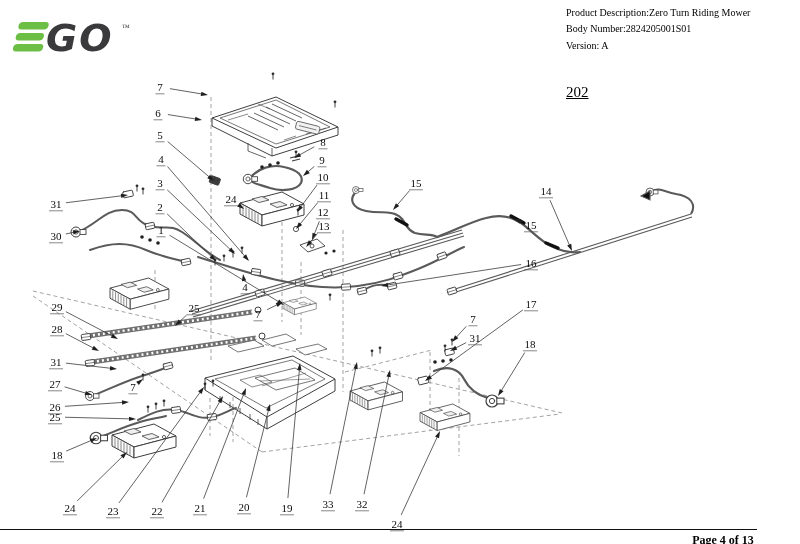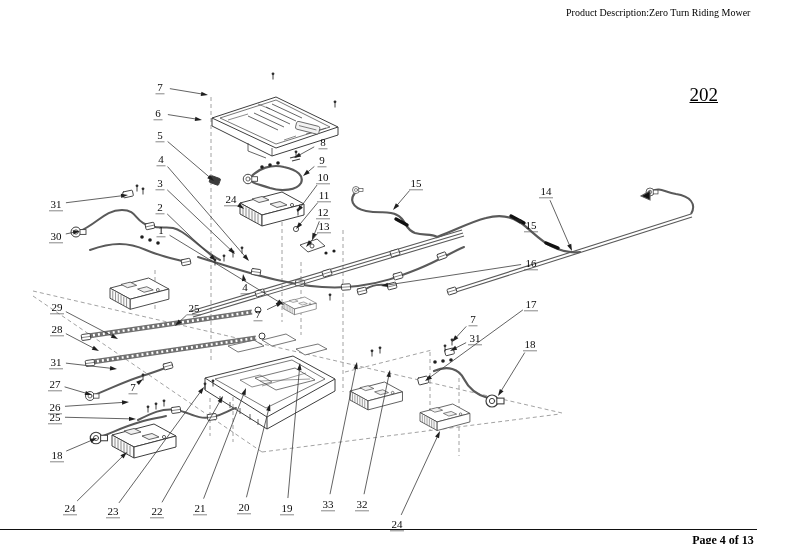--- a/index.html
+++ b/index.html
@@ -1,22 +1,22 @@
 <!DOCTYPE html>
 <html><head>
 <meta charset="utf-8">
 <style>
   html,body{margin:0;padding:0;background:#fff;}
   .page{position:relative;width:800px;height:544px;background:#ffffff;overflow:hidden;
         font-family:"Liberation Serif",serif;color:#000;}
   .diagram-svg{position:absolute;left:0;top:0;width:800px;height:544px;}
   .logo-wrap{position:absolute;left:6px;top:16px;width:132px;height:46px;}
   .header-info{position:absolute;left:566px;top:5px;font-size:10px;line-height:16.4px;white-space:nowrap;}
-  .diagram-number{position:absolute;left:566px;top:84px;width:152px;text-align:right;
-                  font-size:19px;text-decoration:underline;}
+  .diagram-number{position:absolute;left:566px;top:84px;width:152px;text-align:left;
+                  font-size:15px;text-decoration:underline;}
   .footer-rule{position:absolute;left:0;top:529px;width:757px;height:0;border-top:1.6px solid #111;}
   .page-label{position:absolute;left:690px;top:533px;width:66px;font-size:12px;font-weight:bold;text-align:center;}
 </style>
 </head>
 <body>
 
 <div class="page">
 
   <svg class="diagram-svg" viewBox="0 0 800 544">
     <defs>
@@ -507,23 +507,36 @@
         </g>
         <g>
           <line x1="401.19677002509684" y1="514.9232648294418" x2="437.9016149874516" y2="435.5383675852791" stroke="#3b3b3b" stroke-width="0.8"></line>
           <polygon points="440,431 439.05914271995505,438.27700402491206 435.0653792449094,436.43042521386946" fill="#1f1f1f"></polygon>
           <text x="397" y="527.5" text-anchor="middle" font-family="&quot;Liberation Serif&quot;, serif" font-size="11" fill="#0a0a0a">24</text>
           <line x1="390" y1="530.8" x2="404" y2="530.8" stroke="#555" stroke-width="0.7"></line>
         </g>
       </g>
   </svg>
 
+  <div class="logo-wrap">
+    <svg viewBox="0 0 132 46" width="132" height="46">
+      <g transform="translate(9,0) skewX(-14)" fill="#6dbe45">
+        <rect x="6" y="6" width="30" height="7.4" rx="3.6"></rect>
+        <rect x="6" y="17" width="28" height="7.4" rx="3.6"></rect>
+        <rect x="6" y="28" width="30" height="7.4" rx="3.6"></rect>
+      </g>
+      <text x="40" y="35" font-family="DejaVu Sans, sans-serif" font-weight="bold" font-style="italic" font-size="38" letter-spacing="2" fill="#3a3a3c">GO</text>
+      <text x="116" y="14" font-size="8" fill="#3a3a3c">™</text>
+    </svg>
+  </div>
 
   <div class="header-info">
     <div>Product Description:Zero Turn Riding Mower</div>
+    <div>Body Number:2824205001S01</div>
+    <div>Version: A</div>
   </div>
 
   <div class="diagram-number">202</div>
 
   <div class="footer-rule"></div>
   <div class="page-label">Page 4 of 13</div>
 
 </div>
 
 </body></html>

